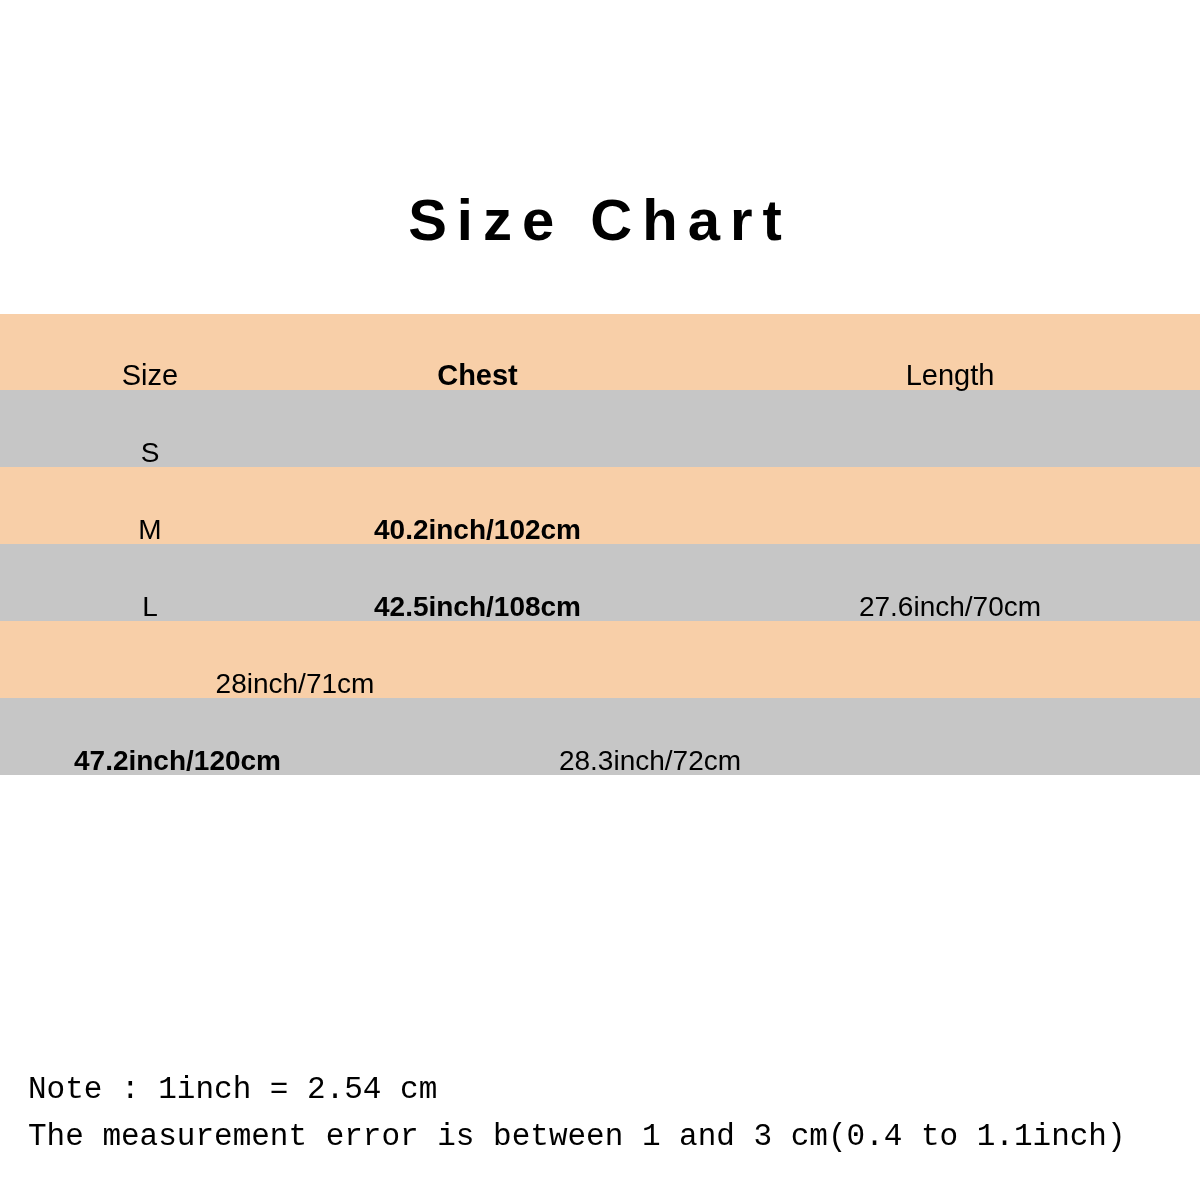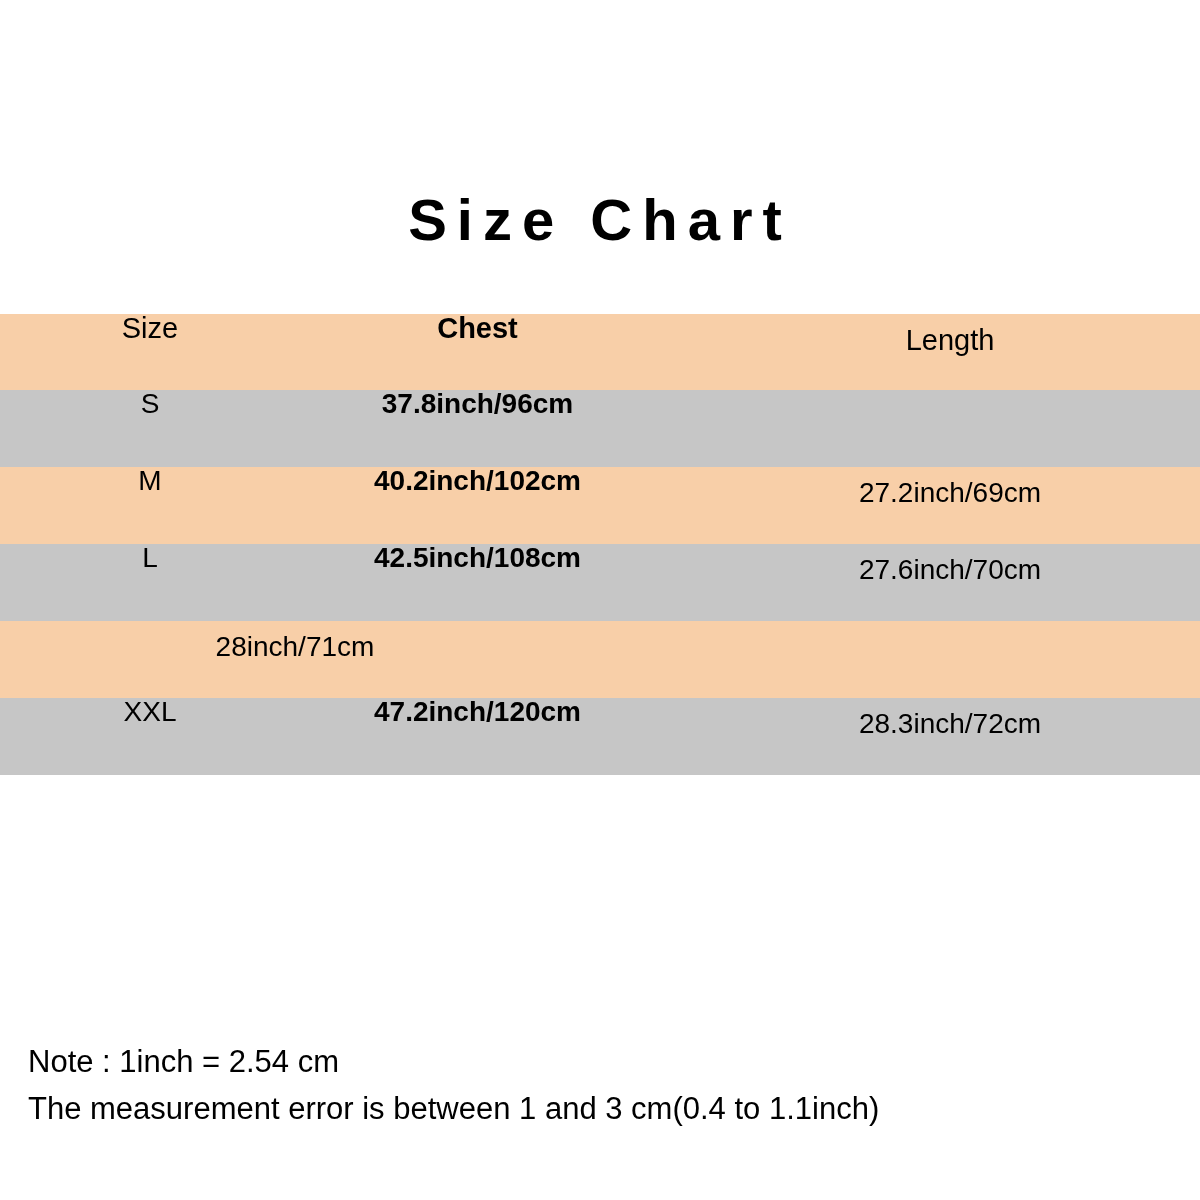--- a/index.html
+++ b/index.html
@@ -36,21 +36,21 @@
     position: absolute;
     top: 314px;
     left: 0;
     width: 1200px;
     border-collapse: collapse;
   }
   .row {
     display: flex;
     width: 1200px;
     height: 77px;
-    align-items: flex-start;
+    align-items: flex-end;
   }
   .row.header {
     background: #f8cfa8;
     height: 76px;
   }
   .row.odd {
     background: #c6c6c6;
   }
   .row.even {
     background: #f8cfa8;
@@ -72,22 +72,23 @@
     width: 420px;
     margin-left: 85px;
     margin-top: 12px;
   }
   .row.header .cell {
     font-size: 29px;
   }
   .notes {
     position: absolute;
     left: 28px;
-    top: 1038px;
+    top: 1066px;
     width: 1140px;
+    font-family: Liberation Mono, monospace;
   }
   .note-line {
     font-size: 31px;
     color: #000000;
     line-height: 1.52;
     white-space: pre;
   }
 </style>
 </head>
 <body>
@@ -99,41 +100,38 @@
   <div class="table">
 
     <div class="row header">
       <div class="cell size">Size</div>
       <div class="cell chest">Chest</div>
       <div class="cell length">Length</div>
     </div>
 
     <div class="row odd">
       <div class="cell size">S</div>
-      <div class="cell chest">37.8inch/96cm</div>
     </div>
 
     <div class="row even">
       <div class="cell size">M</div>
       <div class="cell chest">40.2inch/102cm</div>
-      <div class="cell length">27.2inch/69cm</div>
     </div>
 
     <div class="row odd">
       <div class="cell size">L</div>
       <div class="cell chest">42.5inch/108cm</div>
       <div class="cell length">27.6inch/70cm</div>
     </div>
 
     <div class="row even">
       <div class="cell length">28inch/71cm</div>
     </div>
 
     <div class="row odd">
-      <div class="cell size">XXL</div>
       <div class="cell chest">47.2inch/120cm</div>
       <div class="cell length">28.3inch/72cm</div>
     </div>
 
   </div>
 
   <div class="notes">
     <div class="note-line">Note : 1inch = 2.54 cm</div>
     <div class="note-line">The measurement error is between 1 and 3 cm(0.4 to 1.1inch)</div>
   </div>

